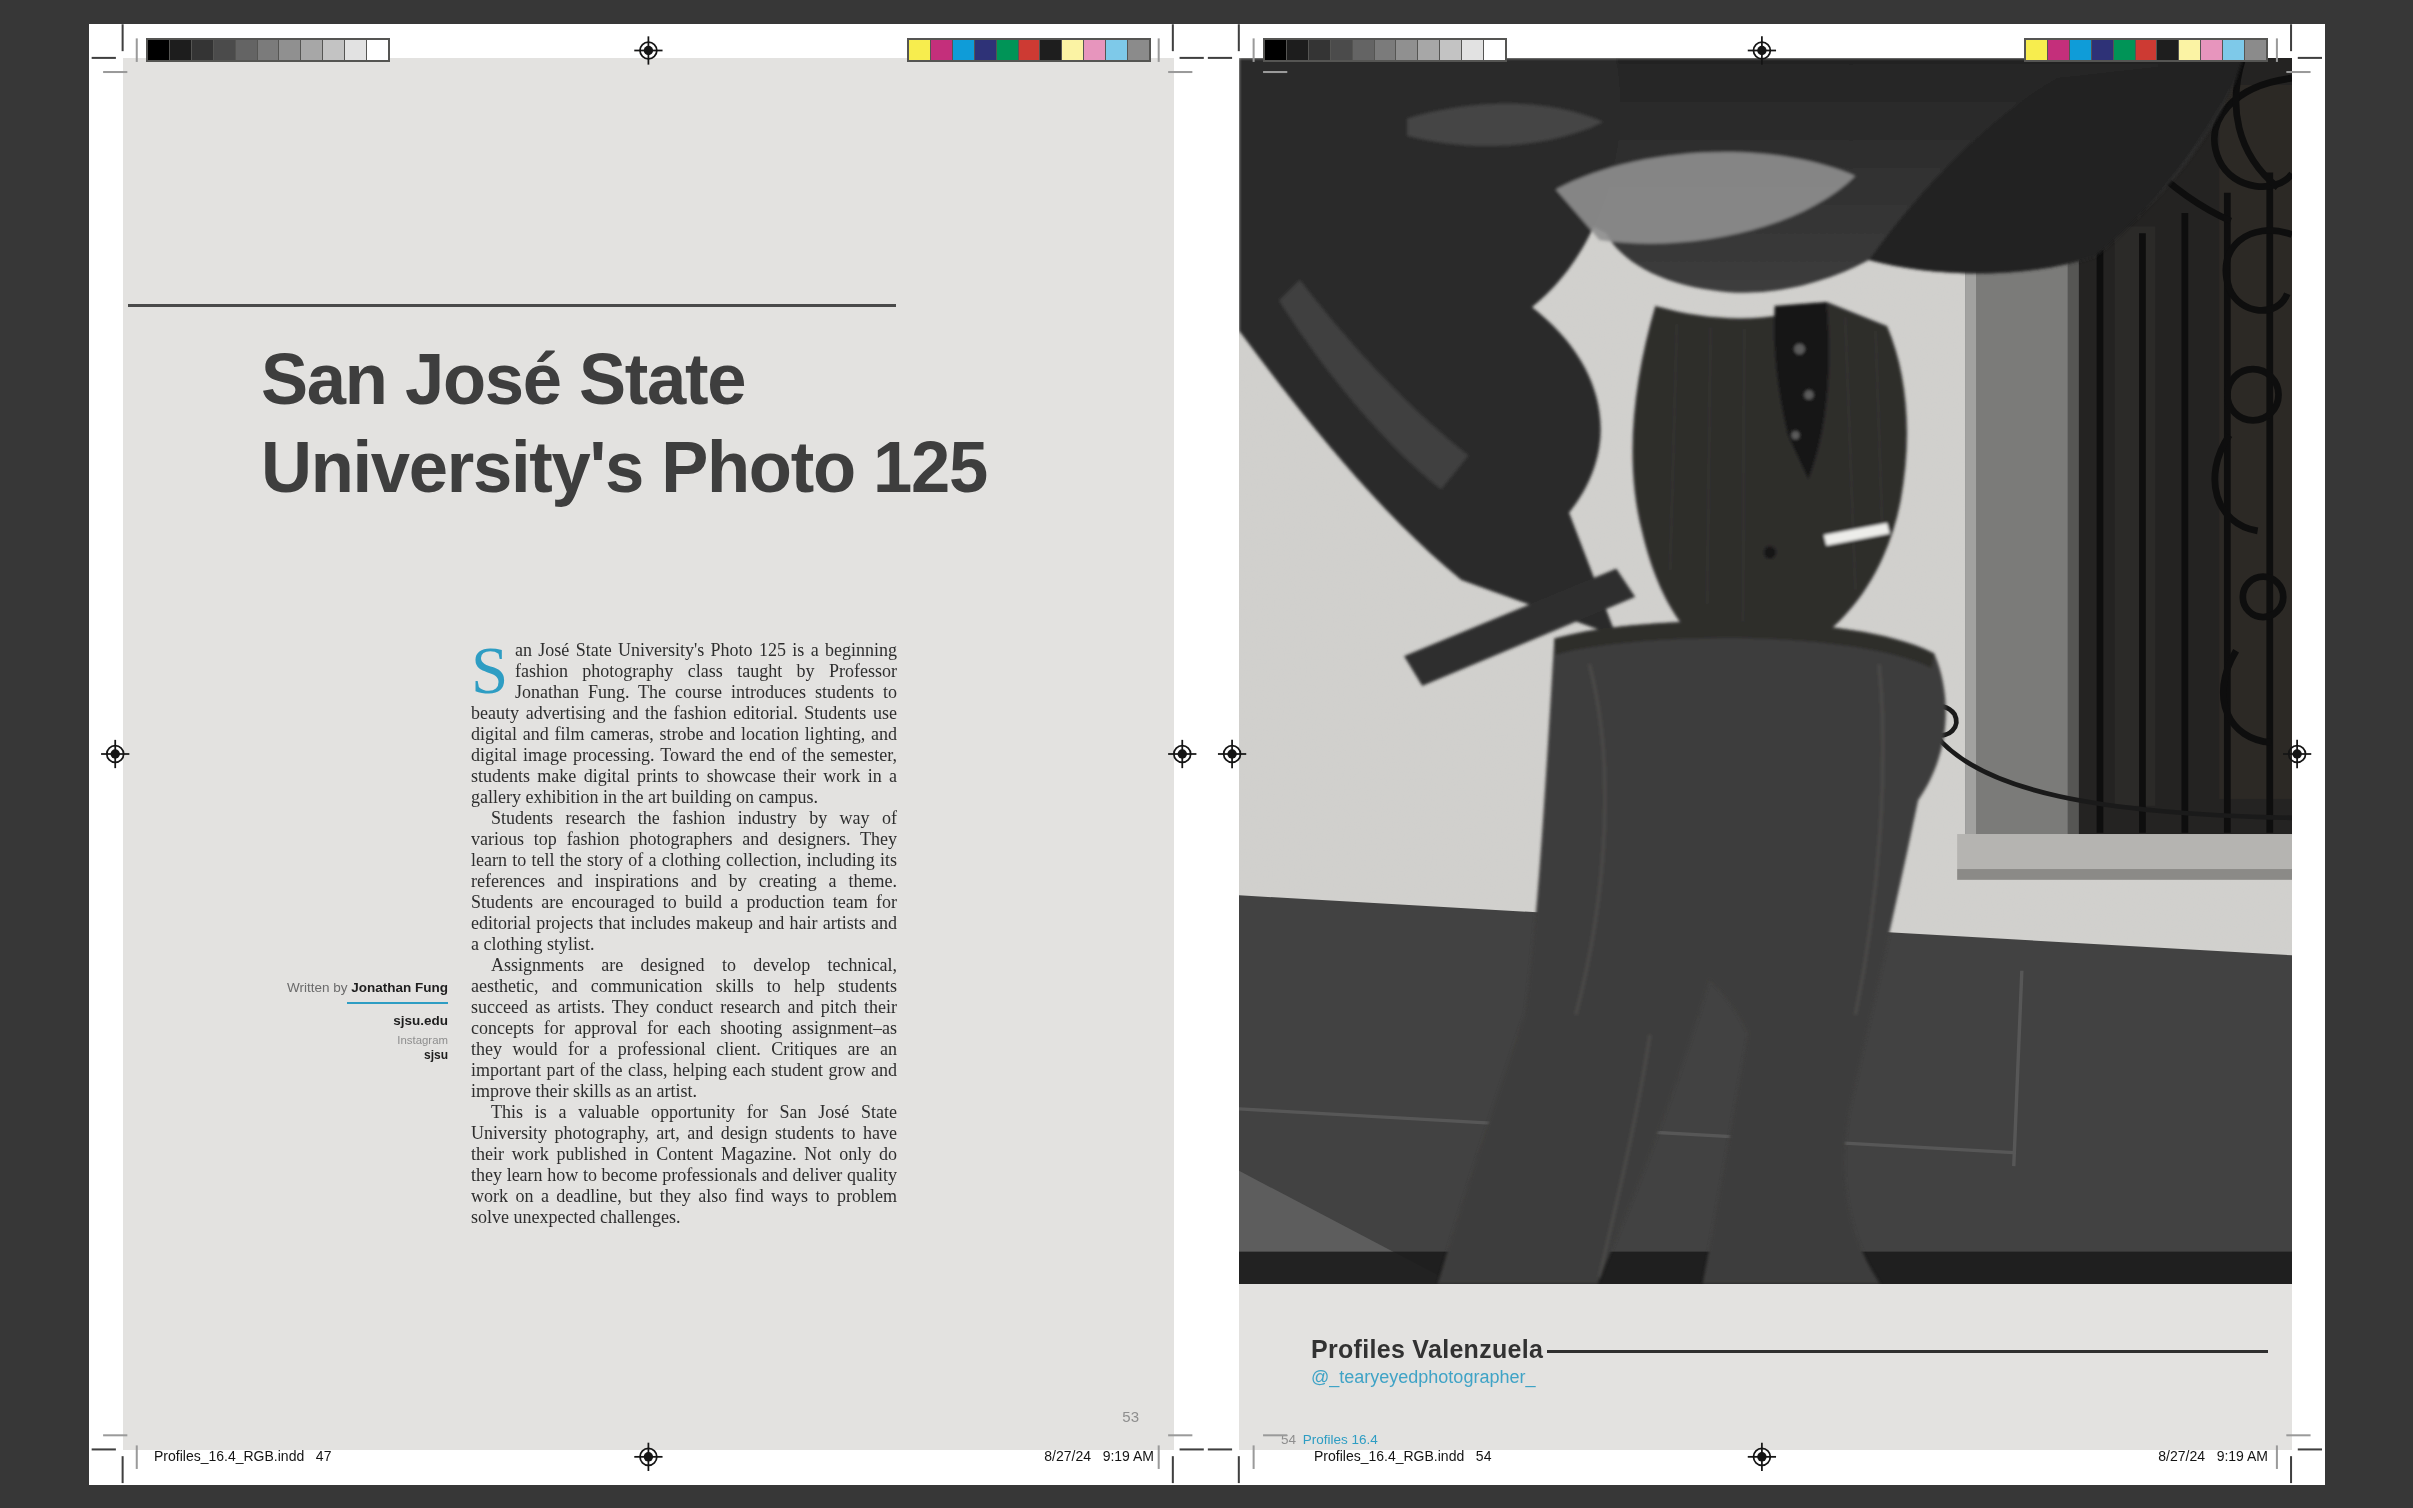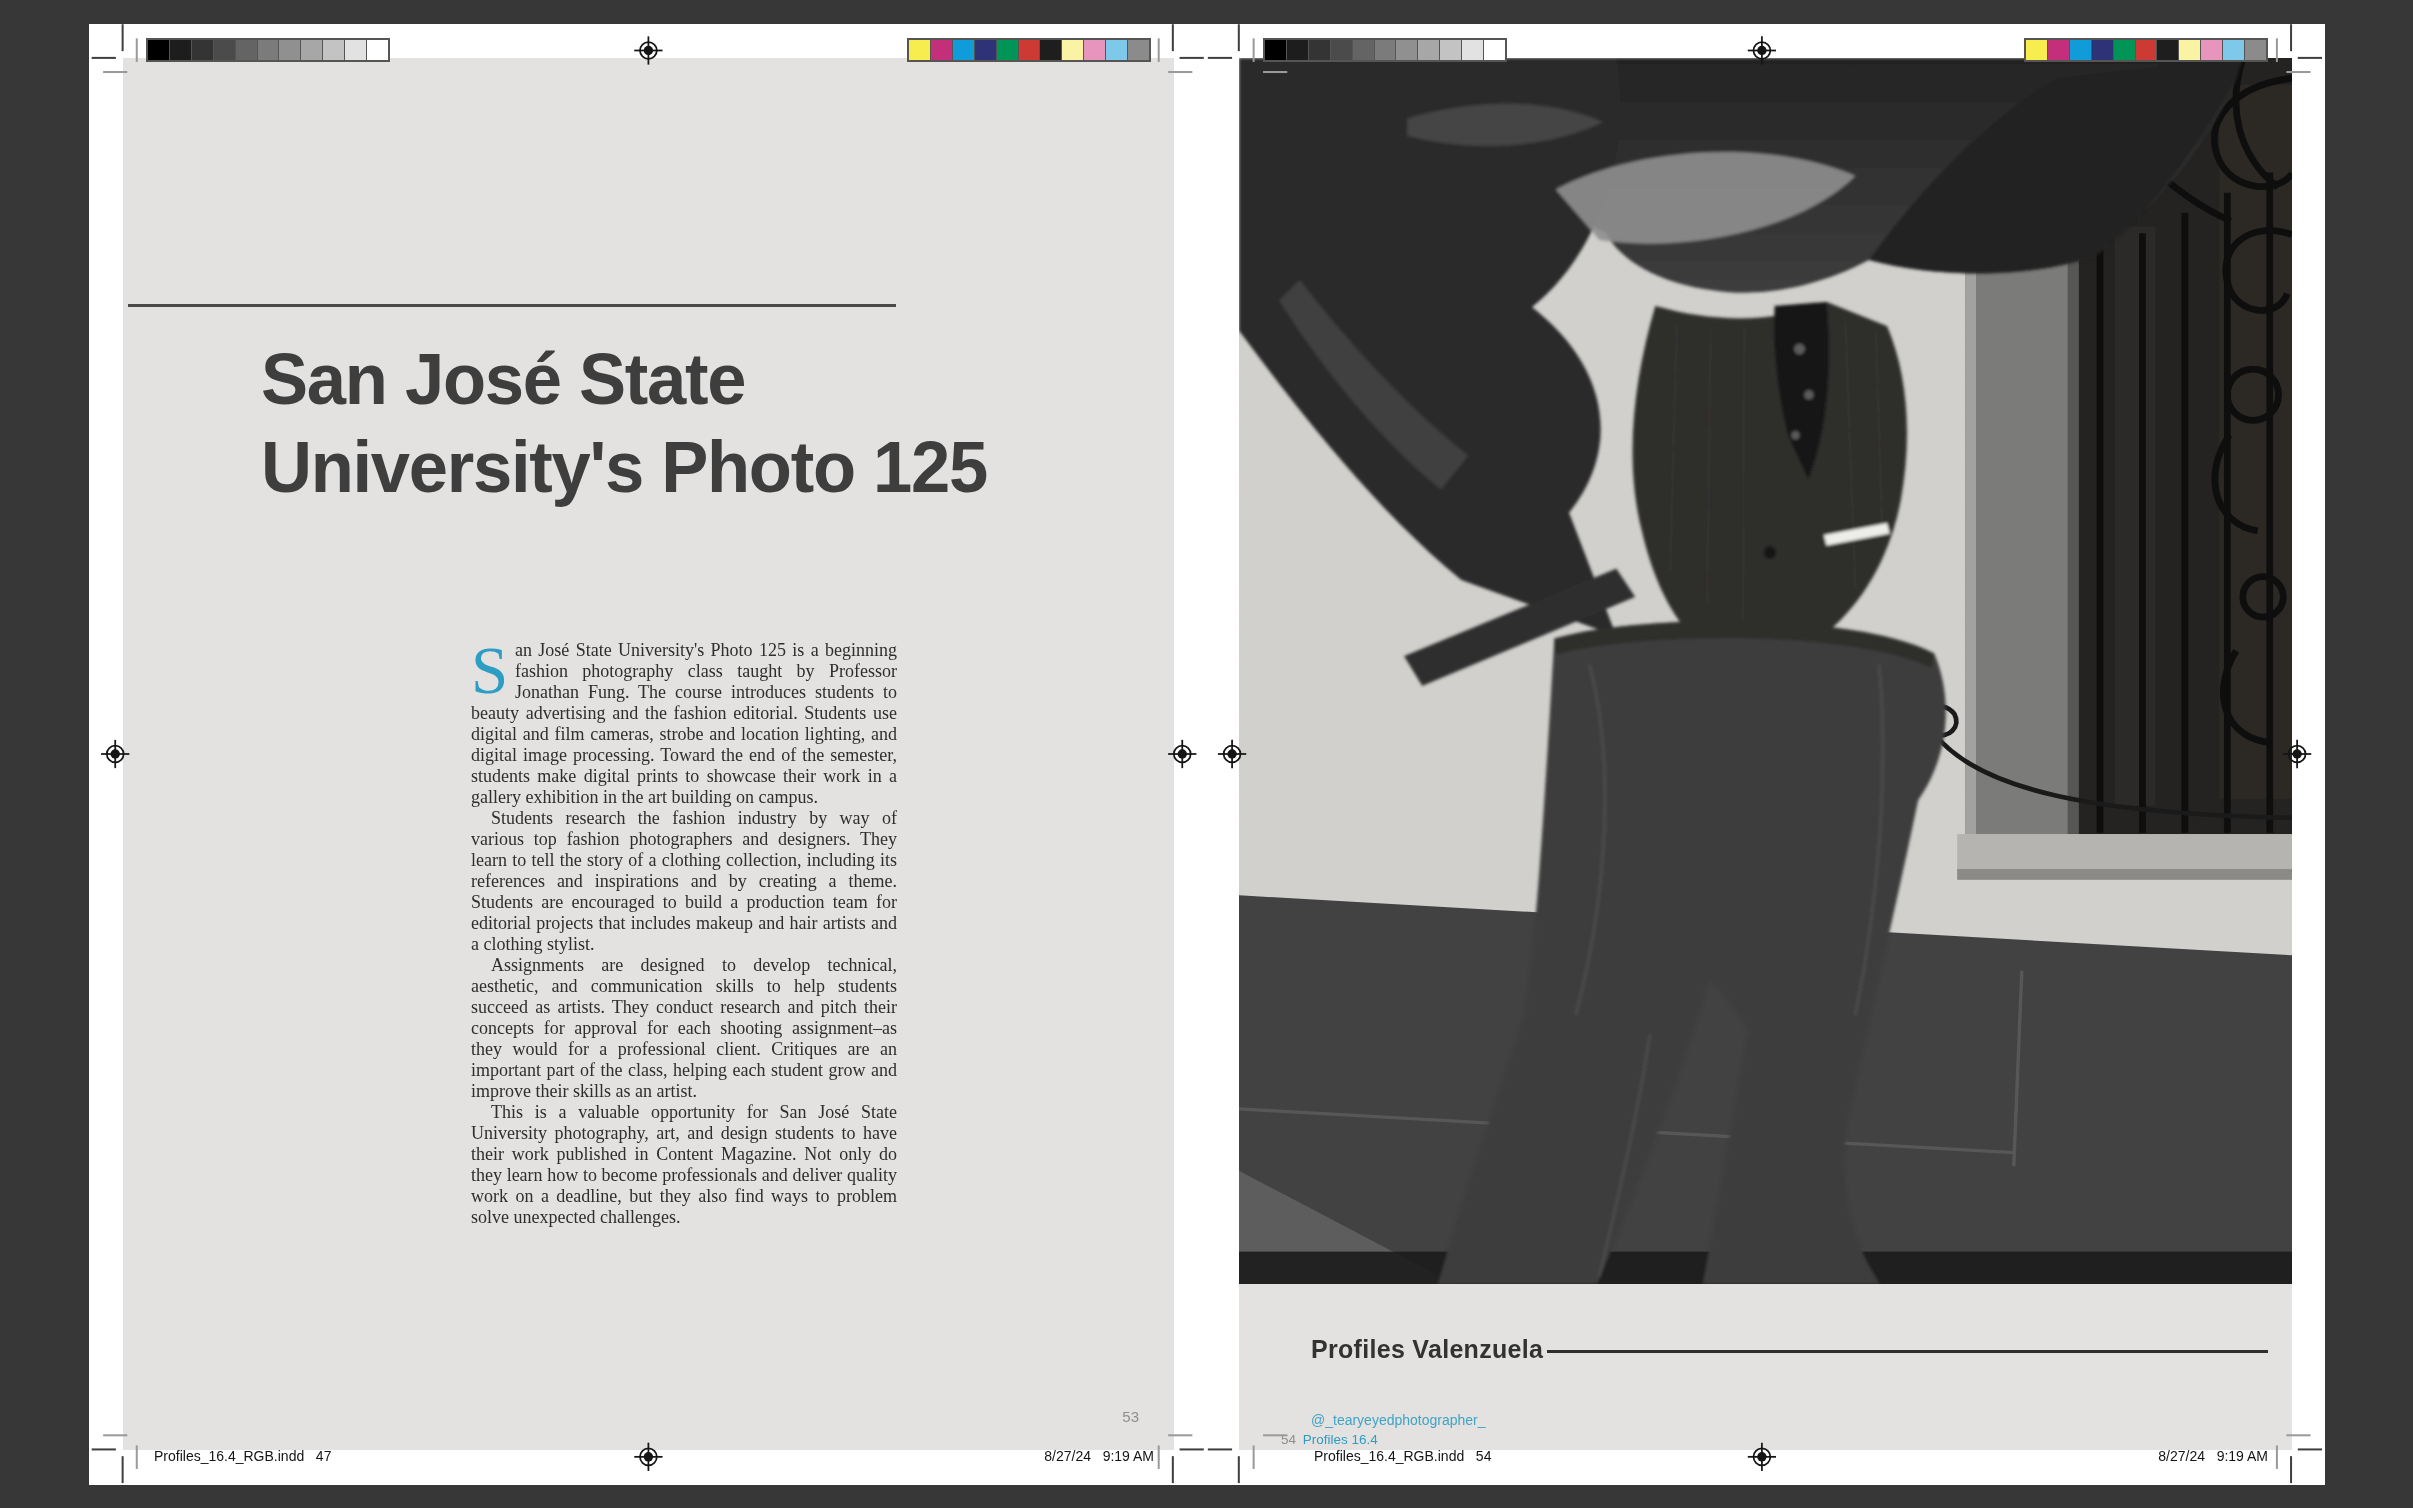--- a/index.html
+++ b/index.html
@@ -27,21 +27,21 @@
   .byline .rule{display:inline-block;width:101px;height:2px;background:#2e9dc3;margin:6.7px 0 7.4px 0;}
   .byline .site{font-size:13.5px;font-weight:bold;}
   .byline .iglabel{font-size:11.4px;color:#8d8d8d;margin-top:6px;}
   .byline .ig{font-size:12px;font-weight:bold;margin-top:2px;}
   .pagenum{font-size:15px;color:#8e8e8e;}
   .pagenum-left{left:1077px;top:1408px;width:62px;text-align:right;}
 
   
   .subject-name{left:1311px;top:1335px;font-size:25px;font-weight:bold;color:#323232;letter-spacing:0.3px;}
   .caption-rule{left:1547px;top:1350px;width:721px;height:2.7px;background:#2f2f2f;}
-  .subject-handle{left:1311px;top:1367px;font-size:14px;color:#3fa3c6;margin-top:45px;}
+  .subject-handle{left:1311px;top:1367px;font-size:18px;color:#3fa3c6;}
   .folio{left:1281px;top:1393px;font-size:13.5px;margin-top:39px;}
   .folio .num{color:#8e8e8e;}
   .folio .sec{color:#2e9dc3;margin-left:6.7px;}
 
   
   .slug{font-size:14px;color:#141414;white-space:pre;}
   .slug-l{left:154px;top:1448px;}
   .time-l{left:952px;top:1448px;width:202px;text-align:right;}
   .slug-r{left:1270px;top:1448px;margin-left:44px;}
   .time-r{left:2066px;top:1448px;width:202px;text-align:right;}
@@ -74,20 +74,27 @@
     <span>University's Photo 125</span>
   </h1>
 
   <div class="abs article">
     <p class="first"><span class="dropcap">S</span><span>an José State University's Photo 125 is a beginning fashion photography class taught by Professor Jonathan Fung. The course introduces students to beauty advertising and the fashion editorial. Students use digital and film cameras, strobe and location lighting, and digital image processing. Toward the end of the semester, students make digital prints to showcase their work in a gallery exhibition in the art building on campus.</span></p>
     <p>Students research the fashion industry by way of various top fashion photographers and designers. They learn to tell the story of a clothing collection, including its references and inspirations and by creating a theme. Students are encouraged to build a production team for editorial projects that includes makeup and hair artists and a clothing stylist.</p>
     <p>Assignments are designed to develop technical, aesthetic, and communication skills to help students succeed as artists. They conduct research and pitch their concepts for approval for each shooting assignment–as they would for a professional client. Critiques are an important part of the class, helping each student grow and improve their skills as an artist.</p>
     <p>This is a valuable opportunity for San José State University photography, art, and design students to have their work published in Content Magazine. Not only do they learn how to become professionals and deliver quality work on a deadline, but they also find ways to problem solve unexpected challenges.</p>
   </div>
 
+  <div class="abs byline">
+    <div class="row1"><span>Written by </span><b>Jonathan Fung</b></div>
+    <span class="rule"></span>
+    <div class="site">sjsu.edu</div>
+    <div class="iglabel">Instagram</div>
+    <div class="ig">sjsu</div>
+  </div>
 
   <div class="abs pagenum pagenum-left">53</div>
 
   <div class="abs page page-right"></div>
 
   <svg class="abs photo" viewBox="0 0 1563 1820" preserveAspectRatio="none">
     <defs>
       <linearGradient id="coatG" x1="0" y1="0" x2="0" y2="1">
         <stop offset="0" stop-color="#242424"></stop>
           <stop offset="1" stop-color="#3d3d3d"></stop>

